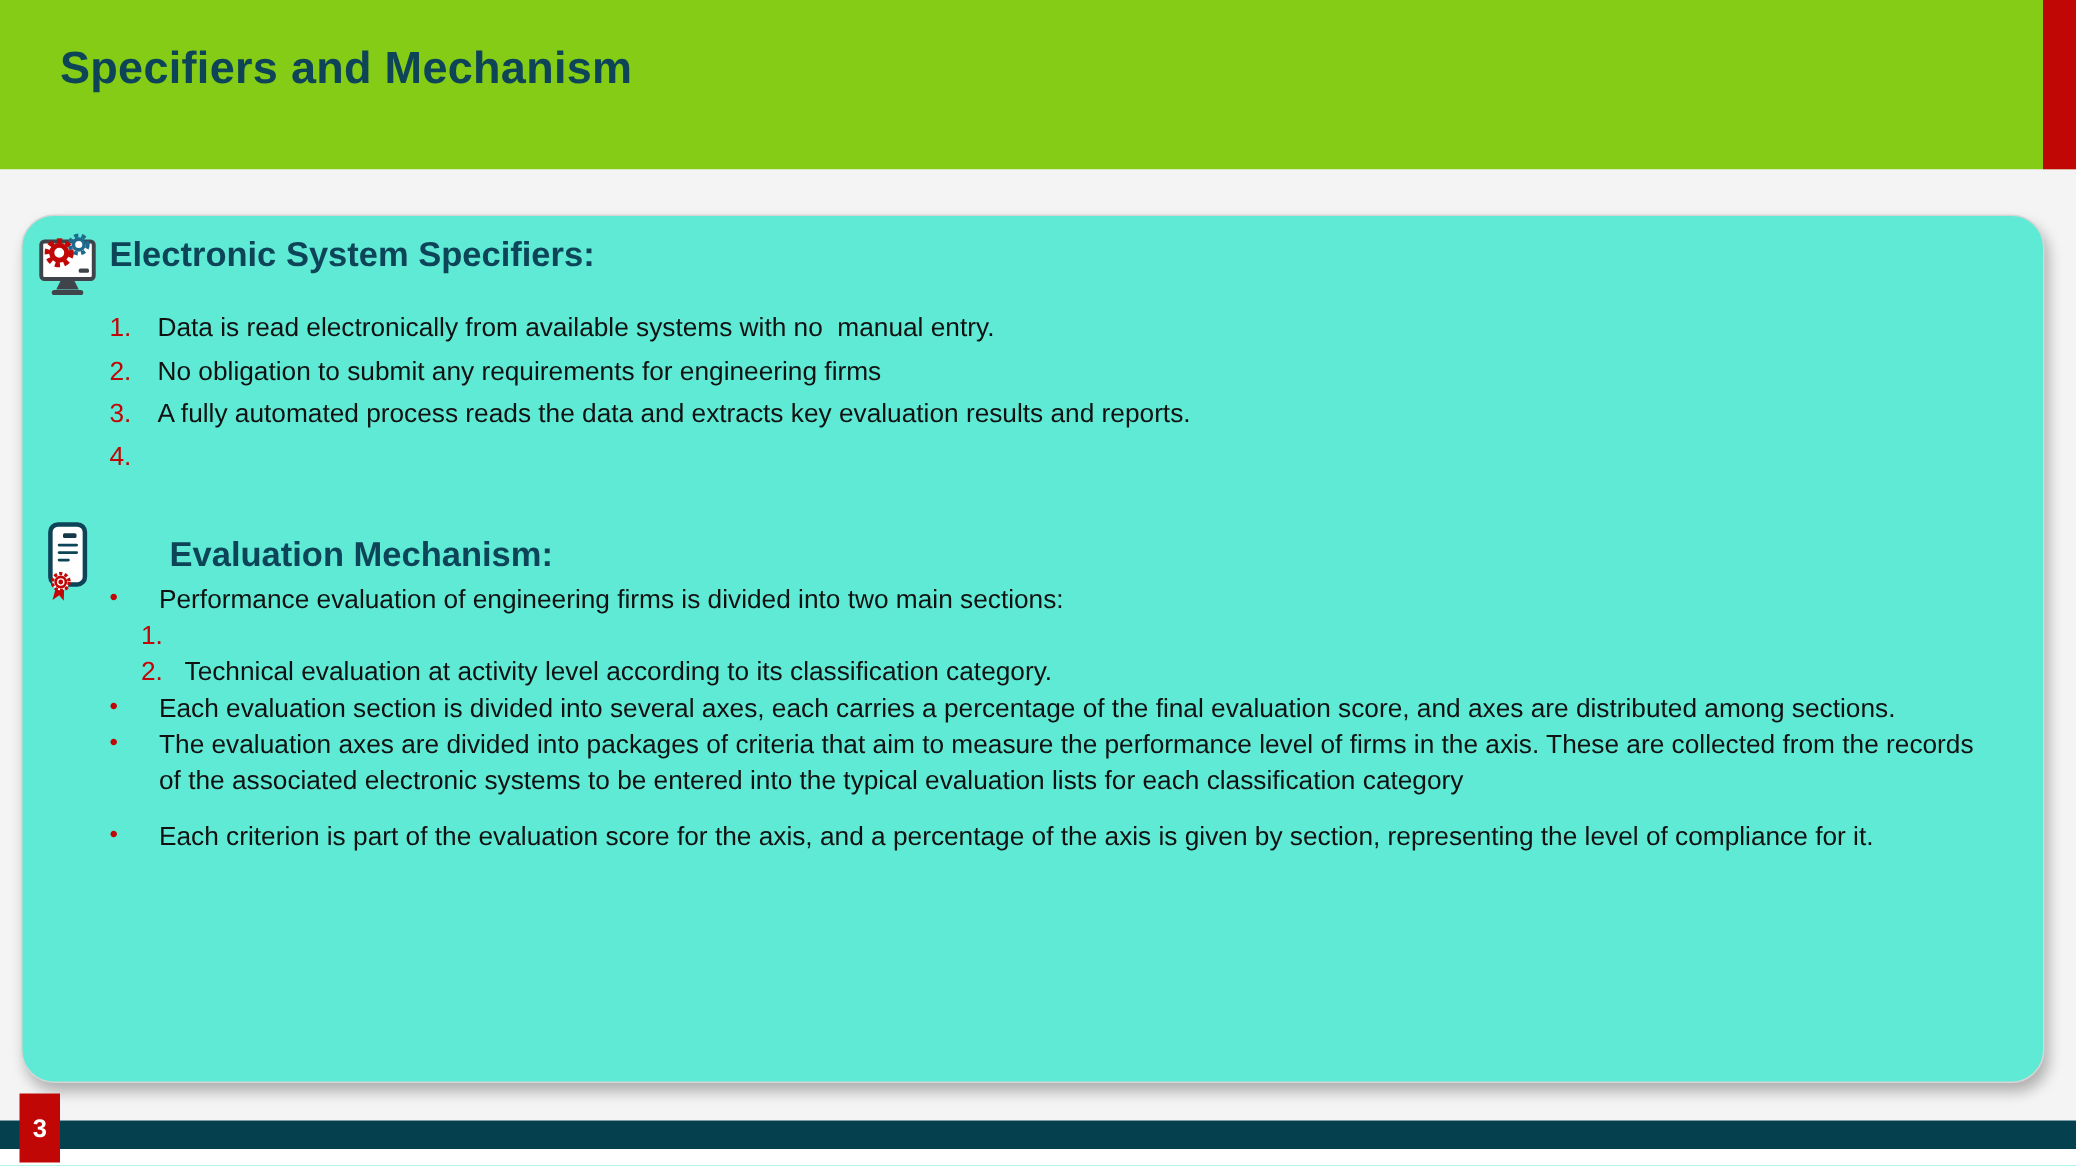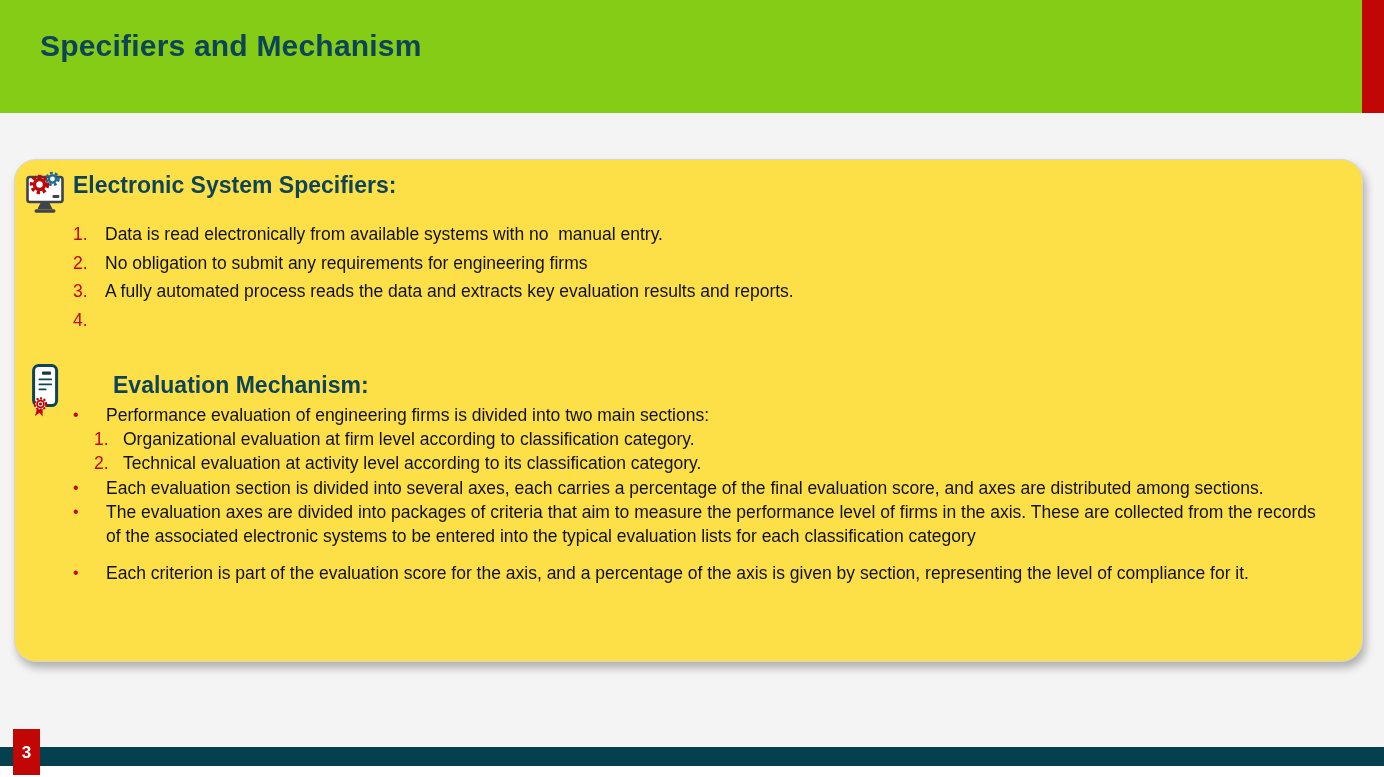--- a/index.html
+++ b/index.html
@@ -18,23 +18,23 @@
     position: absolute; left: 40px; top: 29px;
     font-size: 30px; font-weight: bold; color: #0e4457; letter-spacing: 0.2px;
   }
   .red-accent { position: absolute; right: 0; top: 0; width: 22px; height: 113px; background: #c10606; }
 
   
   .content-bg { position: absolute; left: 0; top: 113px; width: 1384px; height: 634px; background: #f4f4f4; }
 
   
   .card {
-    position: absolute; left: 14px; top: 46px; 
-    width: 1349px; height: 503px;
-    background: #fde047;
+    position: absolute; left: 14px; top: 30px; 
+    width: 1349px; height: 579px;
+    background: #5eead4;
     border: 1px solid #d6d6d6;
     border-radius: 22px;
     box-shadow: 3px 6px 9px rgba(0,0,0,0.28);
   }
 
   .section { position: absolute; left: 0; right: 41px; }
   .section-1 { top: 0; }
   .section-2 { top: 204px; }
 
   .section-icon { position: absolute; display: block; }
@@ -144,21 +144,20 @@
       <h2 class="section-heading">Evaluation Mechanism:</h2>
 
       <div class="bullets">
         <div class="bullet-item">
           <span class="bul">•</span>
           <span class="txt">Performance evaluation of engineering firms is divided into two main sections:</span>
         </div>
         <div class="sub-list">
           <div class="num-item">
             <span class="num">1.</span>
-            <span class="txt">Organizational evaluation at firm level according to classification category.</span>
           </div>
           <div class="num-item">
             <span class="num">2.</span>
             <span class="txt">Technical evaluation at activity level according to its classification category.</span>
           </div>
         </div>
         <div class="bullet-item justified">
           <span class="bul">•</span>
           <span class="txt">Each evaluation section is divided into several axes, each carries a percentage of the final evaluation score, and axes are distributed among sections.</span>
         </div>

